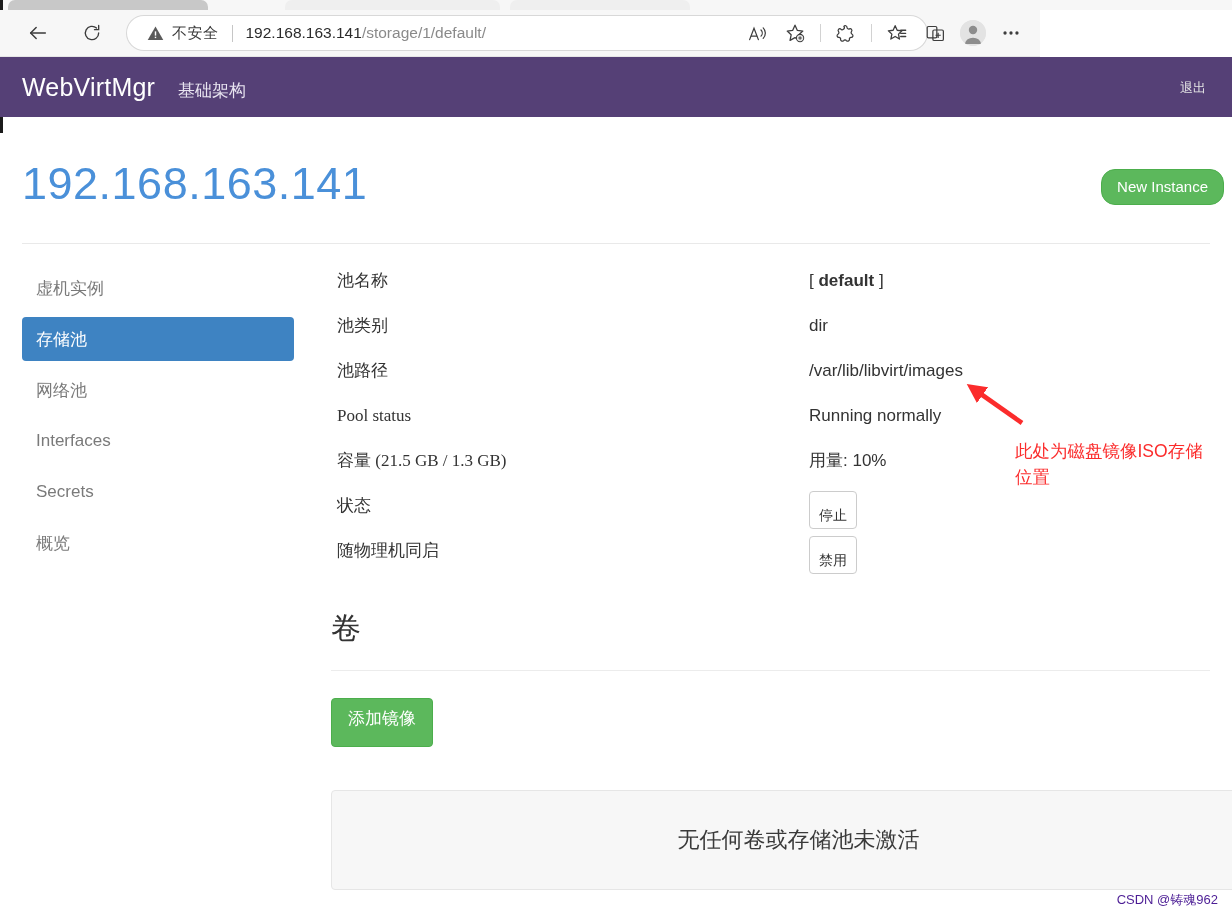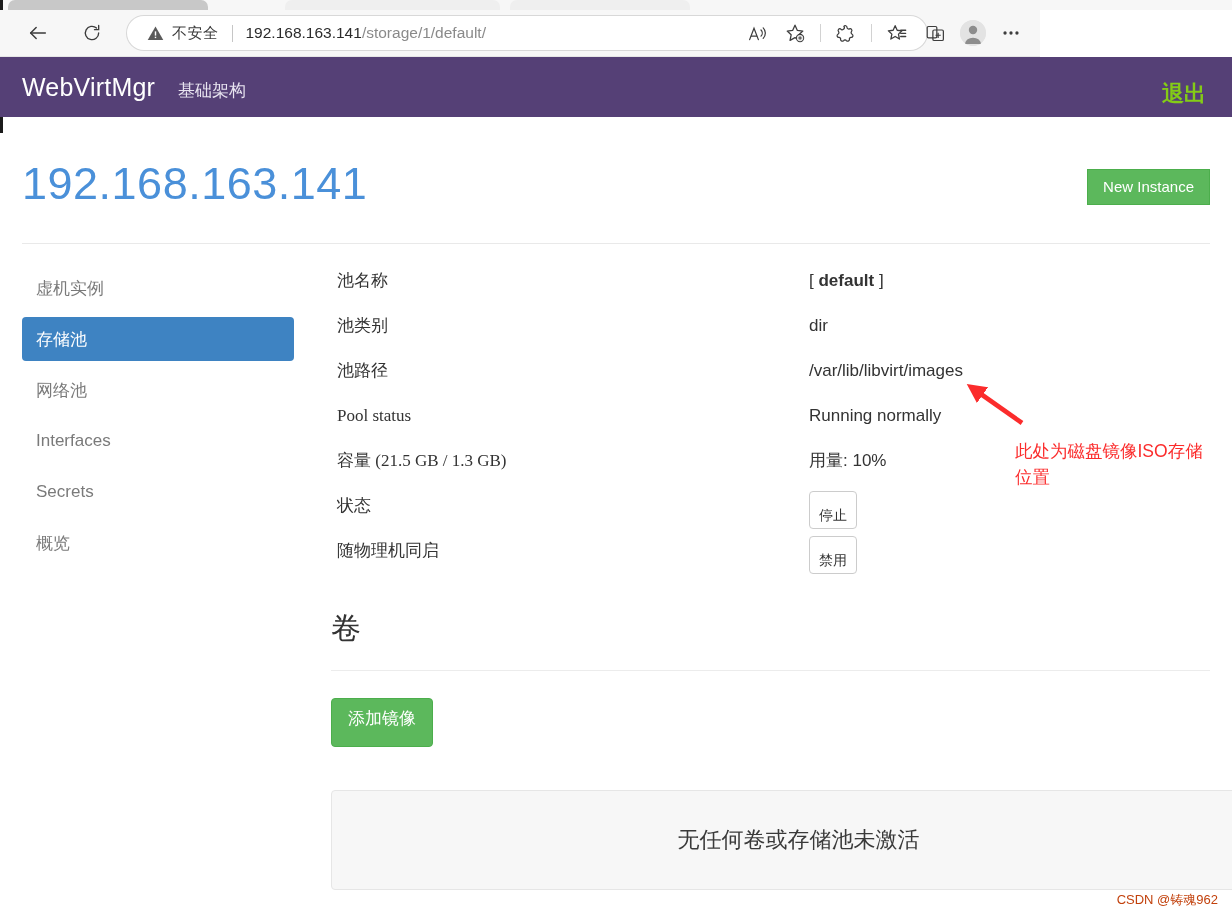--- a/index.html
+++ b/index.html
@@ -101,38 +101,38 @@
     position: absolute; left: 22px; top: 16px;
     font-size: 25px; color: #ffffff;
     letter-spacing: .2px;
   }
   .nav-link {
     position: absolute; left: 178px; top: 22px;
     font-size: 17px; color: #e8e4f0;
   }
   .nav-logout {
     position: absolute; right: 26px; top: 22px;
-    font-size: 22px; color: #84cc16; font-weight: bold;
+    font-size: 13px; color: #e5e5e5;
   }
 
   
   .page-title {
     position: absolute; left: 22px; top: 158px;
     font-size: 45px; font-weight: 400;
     color: #4a90d9;
     letter-spacing: .5px;
   }
   .new-instance {
-    position: absolute; right: 22px; top: 169px;
+    position: absolute; right: 8px; top: 169px;
     background: #5cb85c;
     color: #ffffff;
     font-size: 15px;
     padding: 9px 15px 10px 15px;
     border: 1px solid #4cae4c;
-    border-radius: 0;
+    border-radius: 14px;
     line-height: 1;
   }
   .title-rule {
     position: absolute; left: 22px; top: 243px;
     width: 1188px; height: 1px; background: #e9e9e9;
   }
 
   
   .sidebar {
     position: absolute; left: 22px; top: 266px;
@@ -215,21 +215,21 @@
   .anno-svg { position: absolute; left: 0; top: 0; width: 1232px; height: 915px; pointer-events: none; }
   .anno-text {
     position: absolute; left: 1015px; top: 438px;
     width: 200px;
     font-size: 17.5px; line-height: 26px;
     color: #fb2c2c;
   }
 
   .watermark {
     position: absolute; right: 14px; bottom: 6px;
-    font-size: 13px; color: #c2410c;
+    font-size: 13px; color: #4c1d95;
   }
 </style>
 </head>
 <body>
 
 <div id="root">
 
   <div class="tabstrip">
     <div class="tab-ghost a"></div>
     <div class="tab-ghost b"></div>

